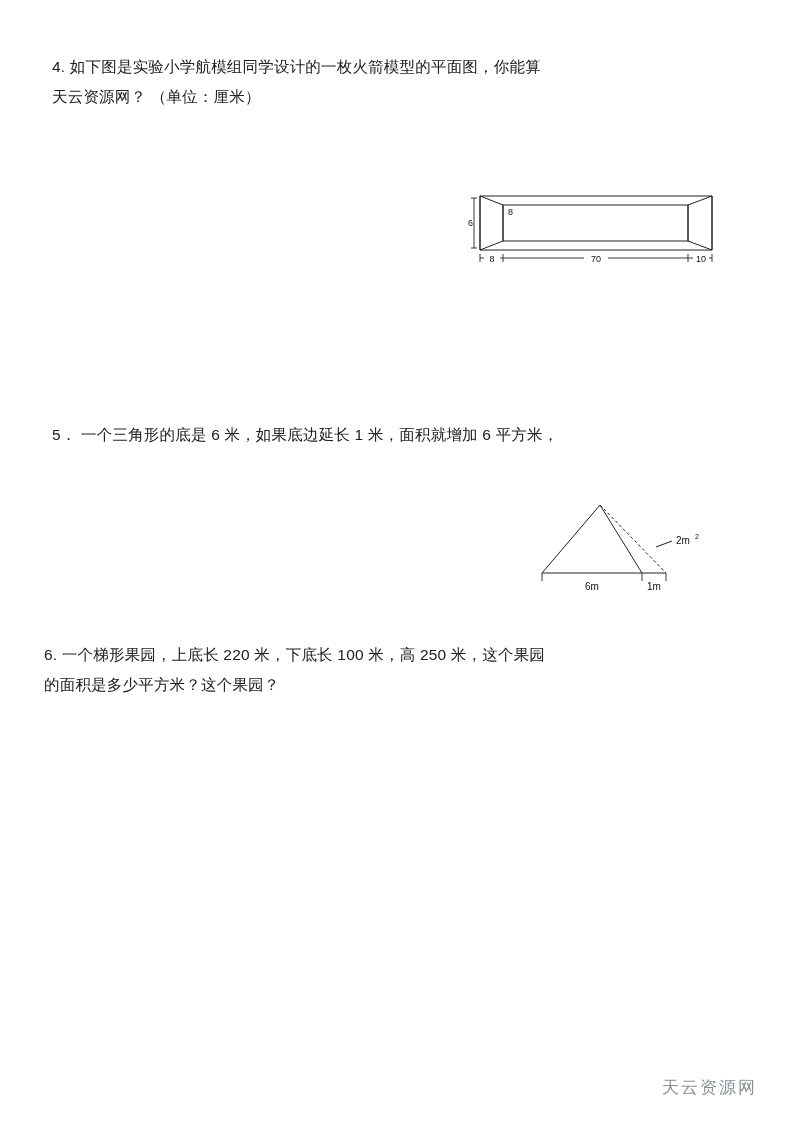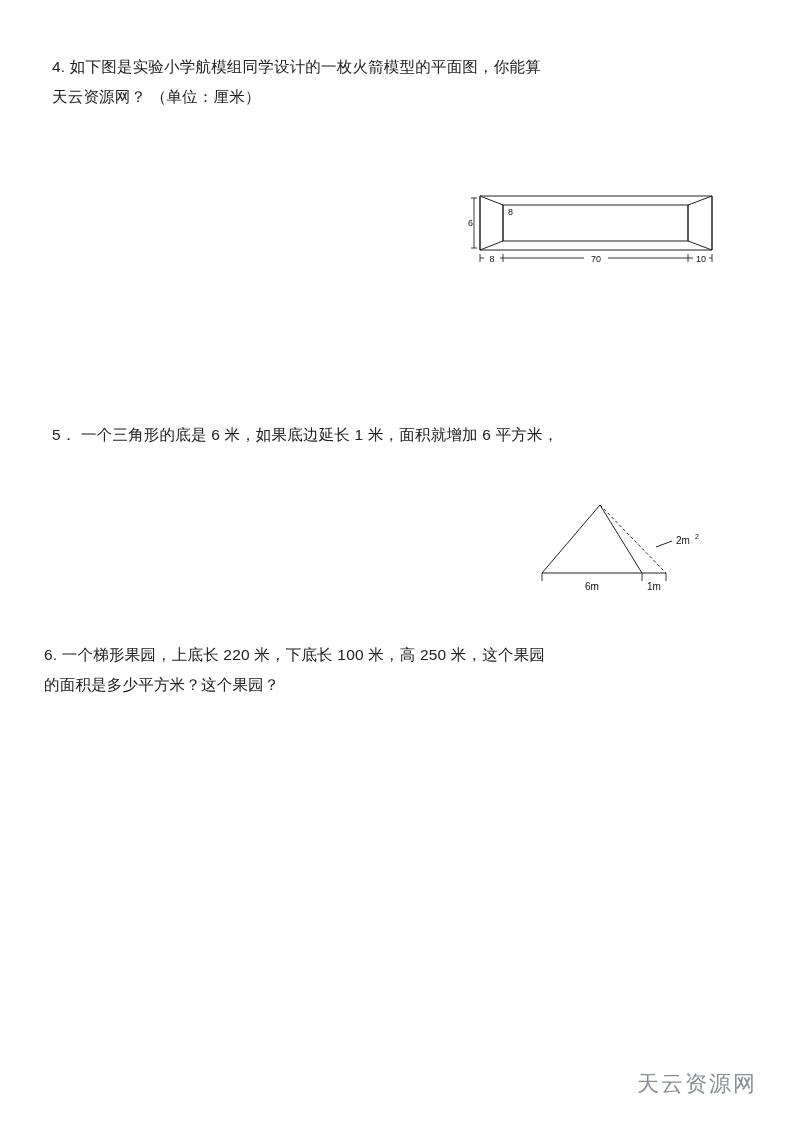--- a/index.html
+++ b/index.html
@@ -71,21 +71,21 @@
   .fig-label {
     font-family: "Liberation Sans", sans-serif;
     fill: #111;
   }
 
   
   #watermark {
     position: absolute;
     right: 36px;
     bottom: 22px;
-    font-size: 22px;
+    font-size: 17px;
     color: #8a8f96;
     letter-spacing: 2px;
     font-family: "Liberation Sans", sans-serif;
   }
 </style>
 </head>
 <body>
 
 <div class="page">
 

